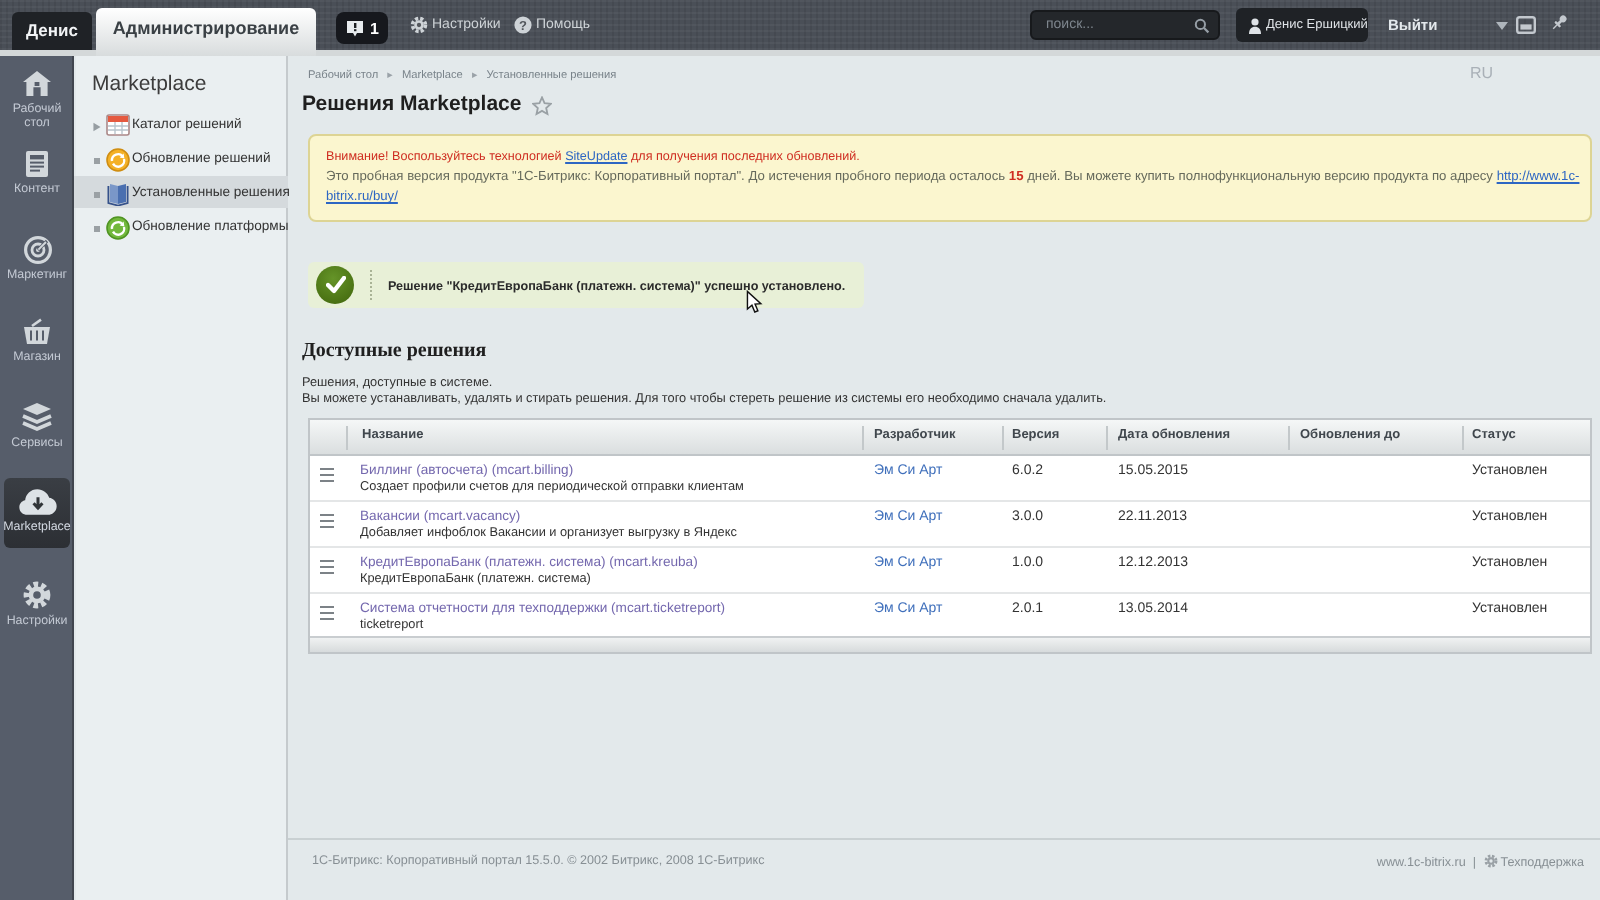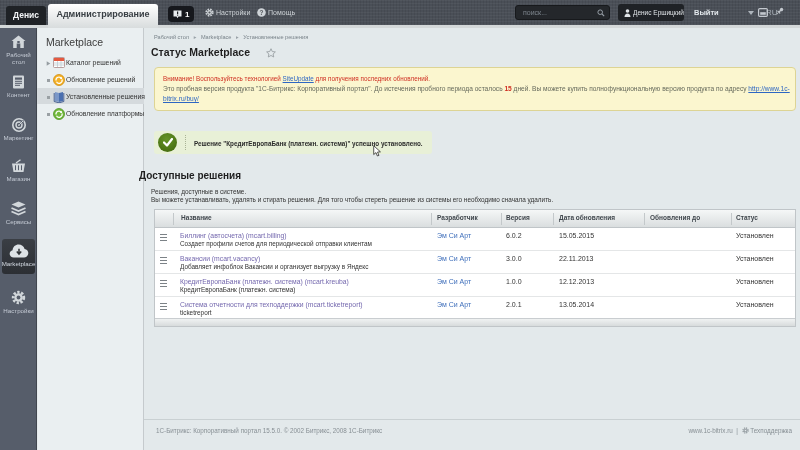--- a/index.html
+++ b/index.html
@@ -56,21 +56,21 @@
 #warn .red { color:#cf2e21; }
 #warn a { color:#2d66c3; text-decoration:underline; }
 #warn b { color:#cf2e21; }
 
 #ok { position:absolute; left:154px; top:131px; width:278px; height:23px; background:#e8f0d7; border-radius:3px; }
 #okc { position:absolute; left:4px; top:2px; width:19px; height:19px; border-radius:50%;
   background:radial-gradient(circle at 45% 33%, #659428, #476e11 80%); }
 #okdot { position:absolute; left:31px; top:4px; height:15px; border-left:1px dotted #a9b396; }
 #oktxt { position:absolute; left:40px; top:8.5px; font-size:6.3px; font-weight:bold; color:#2b2b2b; white-space:nowrap; }
 
-h2 { position:absolute; left:139px; top:170px; font-size:10px; color:#1f1f1f; font-weight:bold; }
+h2 { position:absolute; left:151px; top:170px; font-size:10px; color:#1f1f1f; font-weight:bold;font-family:Liberation Serif, serif; }
 #p1 { position:absolute; left:151px; top:188px; font-size:6.4px; color:#333; }
 #p2 { position:absolute; left:151px; top:196px; font-size:6.4px; color:#333; }
 
 
 #tbl { position:absolute; left:154px; top:209px; width:642px; height:118px;
   border:1px solid #c0c5c8; background:#fff; }
 #thead { position:absolute; left:0; top:0; width:640px; height:18px;
   background:linear-gradient(#f5f7f7,#dadedf); border-bottom:1px solid #c0c5c8;
   font-size:6.5px; font-weight:bold; color:#40474d; }
 #thead .c { position:absolute; top:4px; }
@@ -123,21 +123,21 @@
     <path d="M5 5 L7.2 7.2" stroke="#969ea6" stroke-width="1.1"></path>
   </svg>
 <div class="userbtn">
   <svg style="position:absolute; left:6px; top:5px;" width="7" height="8" viewBox="0 0 7 8">
       <circle cx="3.5" cy="2" r="1.8" fill="#dfe3e7"></circle>
       <path d="M0.5 8 C0.5 5.6 1.8 4.4 3.5 4.4 C5.2 4.4 6.5 5.6 6.5 8 Z" fill="#dfe3e7"></path>
     </svg>
   <span style="margin-left:15px;">Денис Ершицкий</span>
 </div>
 <div class="topitem" style="left:694px; font-weight:bold; color:#e3e8ec; font-size:7.5px;">Выйти</div>
-<div class="topitem" style="left:766px; color:#a9b0b7; font-size:8px; font-weight:normal;">RU</div>
+<div class="topitem" style="left:735px; color:#a9b0b7; font-size:8px; font-weight:normal;margin-top:24px;">RU</div>
 <svg class="abs" style="left:748px; top:11px;" width="6" height="4" viewBox="0 0 6 4">
     <path d="M0 0 L6 0 L3 4 Z" fill="#aeb5bc"></path>
   </svg>
 <svg class="abs" style="left:758px; top:8px;" width="10" height="9" viewBox="0 0 10 9">
     <rect x="0.6" y="0.6" width="8.8" height="7.8" rx="1.2" fill="none" stroke="#c3c8ce" stroke-width="1.2"></rect>
     <rect x="2.2" y="4.2" width="5.6" height="2.6" fill="#c3c8ce"></rect>
   </svg>
 <svg class="abs" style="left:775px; top:7px;" width="10" height="10" viewBox="0 0 10 10">
     <g transform="rotate(45 5 4)" fill="#c3c8ce">
       <circle cx="5" cy="1.8" r="1.7"></circle>
@@ -245,21 +245,21 @@
   <svg class="micon" width="12" height="12" viewBox="0 0 12 12">
       <circle cx="6" cy="6" r="5.5" fill="#72b83c"></circle>
       <circle cx="6" cy="6" r="5.5" fill="none" stroke="#4f9422" stroke-width="0.8"></circle>
       <path d="M3 6.5 A3 3 0 0 1 8.5 4.5 M9 5.5 A3 3 0 0 1 3.5 7.8" stroke="#fff" stroke-width="1.2" fill="none"></path>
       <path d="M8.8 2.8 L9.2 5.2 L6.8 4.8 Z" fill="#fff"></path>
     </svg>
   <span class="txt">Обновление платформы</span>
 </div>
 
 <div id="crumb">Рабочий стол <span>▸</span> Marketplace <span>▸</span> Установленные решения</div>
-<h1>Статус Marketplace</h1>
+<h1>Решения Marketplace</h1>
 <svg id="star" width="10" height="10" viewBox="0 0 11 11">
     <path d="M5.5 0.8 L6.9 3.9 L10.3 4.3 L7.8 6.6 L8.5 9.9 L5.5 8.2 L2.5 9.9 L3.2 6.6 L0.7 4.3 L4.1 3.9 Z" fill="none" stroke="#9aa1a5" stroke-width="1"></path>
   </svg>
 
 <div id="warn">
 <div class="wl" style="top:6px; font-size:6.3px;"><span class="red">Внимание! Воспользуйтесь технологией</span> <a>SiteUpdate</a> <span class="red">для получения последних обновлений.</span></div>
 <div class="wl" style="top:16px;">Это пробная версия продукта "1С-Битрикс: Корпоративный портал". До истечения пробного периода осталось <b>15</b> дней. Вы можете купить полнофункциональную версию продукта по адресу <a>http://www.1c-</a></div>
 <div class="wl" style="top:26px;"><a>bitrix.ru/buy/</a></div>
 </div>
 

